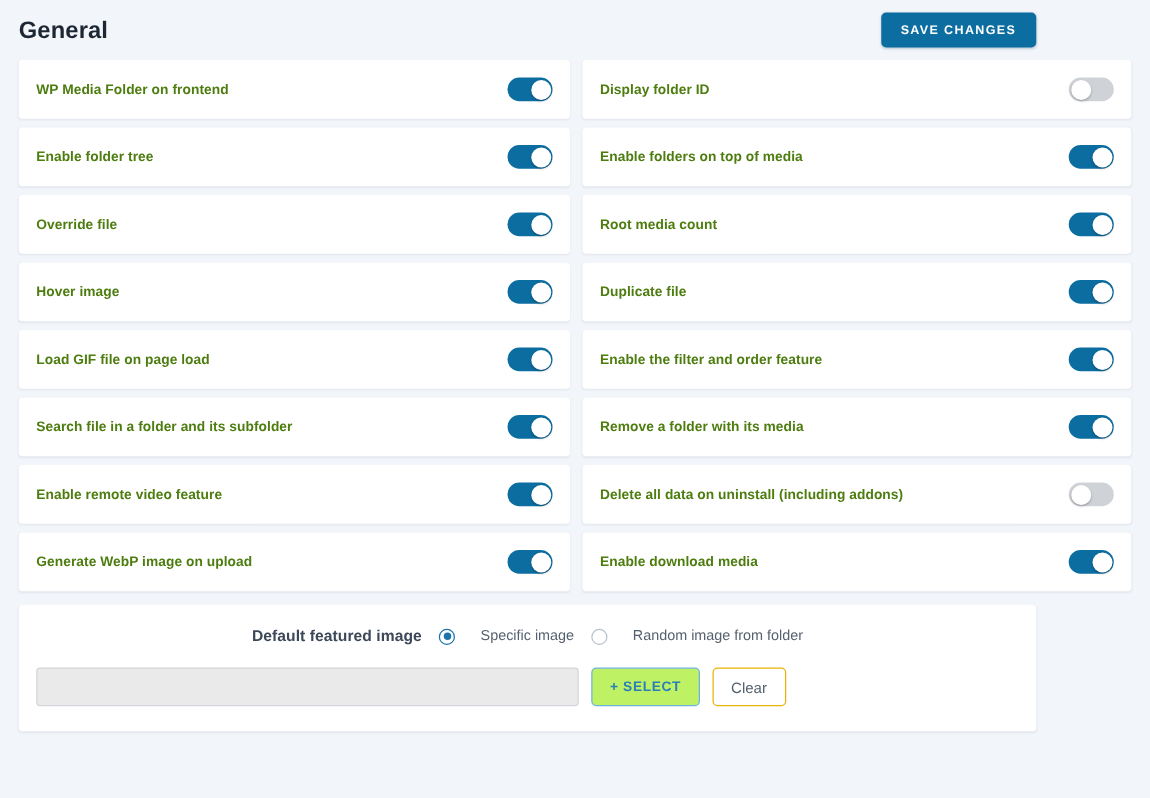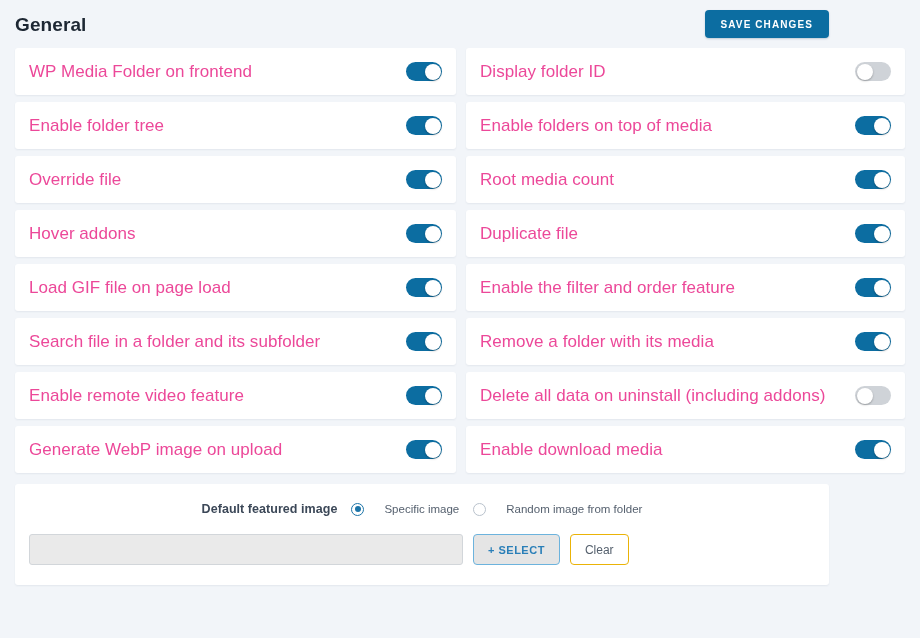--- a/index.html
+++ b/index.html
@@ -79,23 +79,23 @@
     border-radius: 3px;
     height: 47px;
     display: flex;
     align-items: center;
     justify-content: space-between;
     padding: 0 14px 0 14px;
     box-shadow: 0 1px 2px rgba(24,50,80,.07);
   }
 
   .card-label {
-    font-size: 17px;
-    color: #ec4899;
-    font-weight: normal;
+    font-size: 11px;
+    color: #4d7c0f;
+    font-weight: bold;
     letter-spacing: .05px;
   }
 
   
   .toggle {
     position: relative;
     width: 36px;
     height: 19px;
     border-radius: 10px;
     flex: 0 0 auto;
@@ -197,21 +197,21 @@
     border-radius: 3px;
     font-family: "Liberation Sans", sans-serif;
     font-size: 12px;
     color: #55606d;
     padding: 0 8px;
   }
 
   .select-btn {
     height: 31px;
     padding: 0 14px;
-    background: #e5e5e5;
+    background: #bef264;
     border: 1px solid #6cb3dd;
     border-radius: 4px;
     color: #2a7fb8;
     font-family: "Liberation Sans", sans-serif;
     font-size: 11px;
     font-weight: bold;
     letter-spacing: .5px;
     cursor: pointer;
     white-space: nowrap;
   }
@@ -253,21 +253,21 @@
             <div class="knob"></div>
           </div>
         </div>
         <div class="card">
           <span class="card-label">Override file</span>
           <div class="toggle on">
             <div class="knob"></div>
           </div>
         </div>
         <div class="card">
-          <span class="card-label">Hover addons</span>
+          <span class="card-label">Hover image</span>
           <div class="toggle on">
             <div class="knob"></div>
           </div>
         </div>
         <div class="card">
           <span class="card-label">Load GIF file on page load</span>
           <div class="toggle on">
             <div class="knob"></div>
           </div>
         </div>

